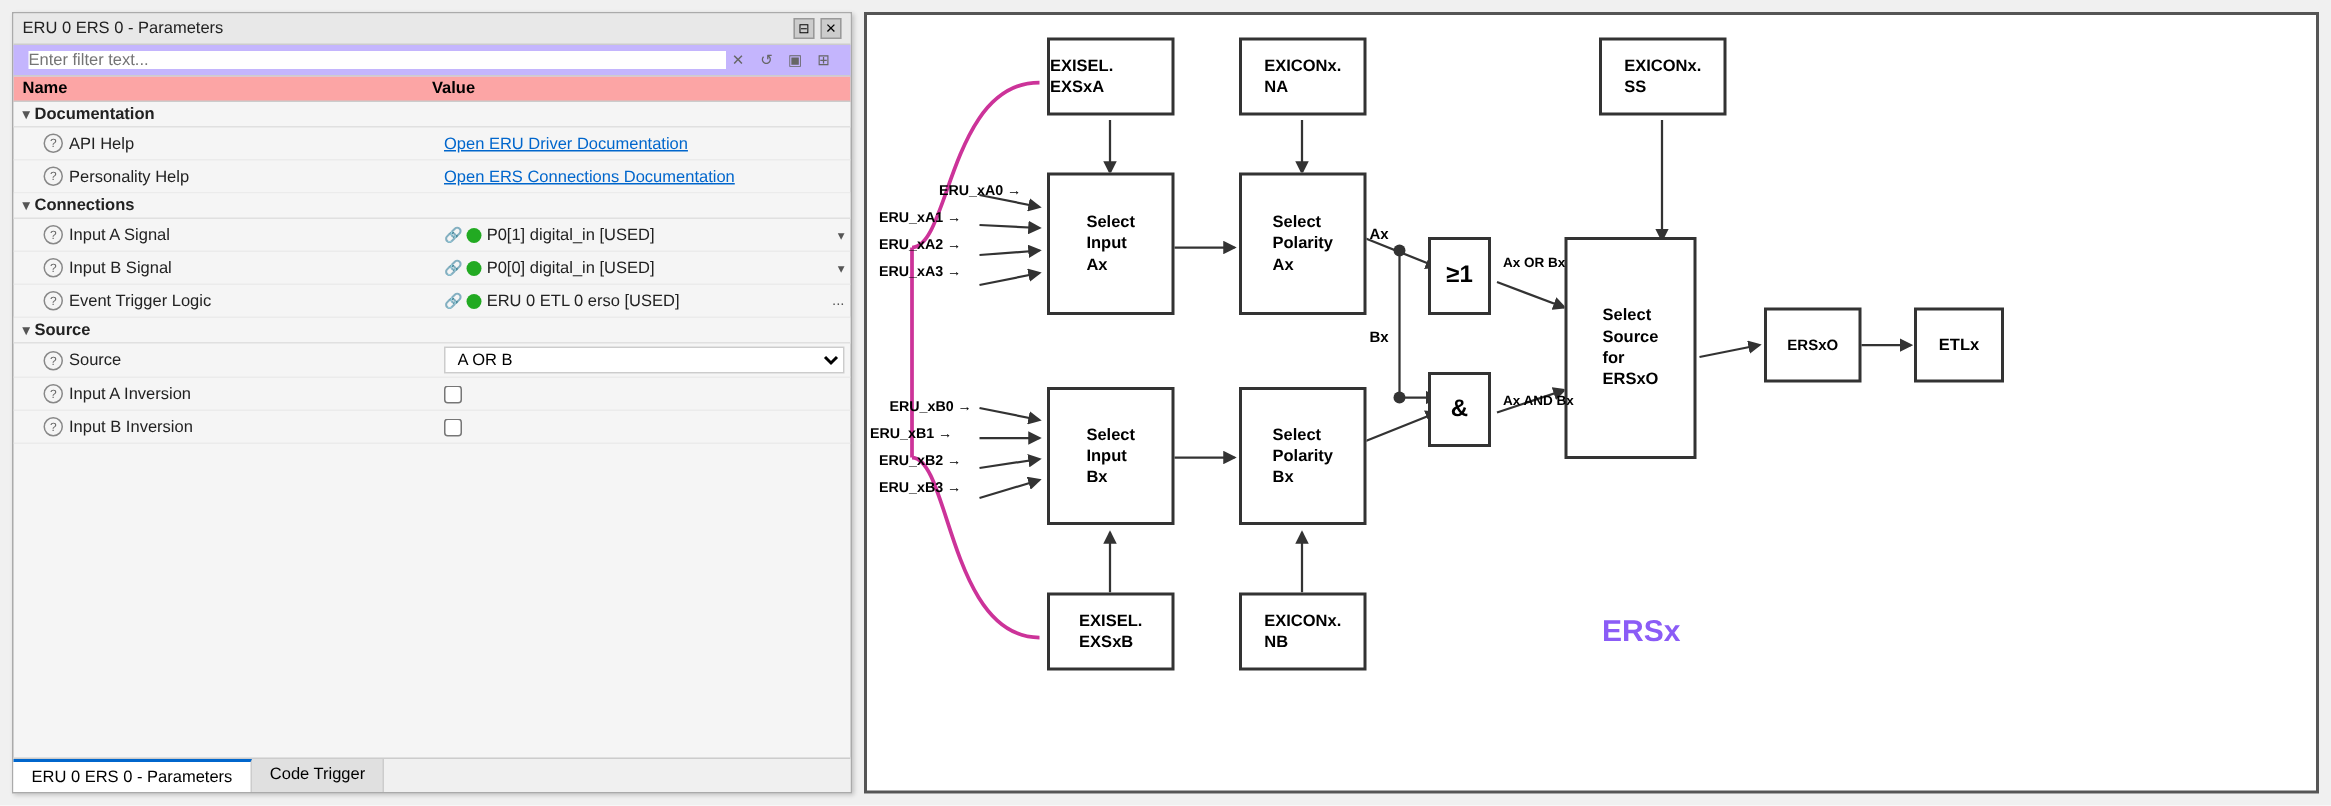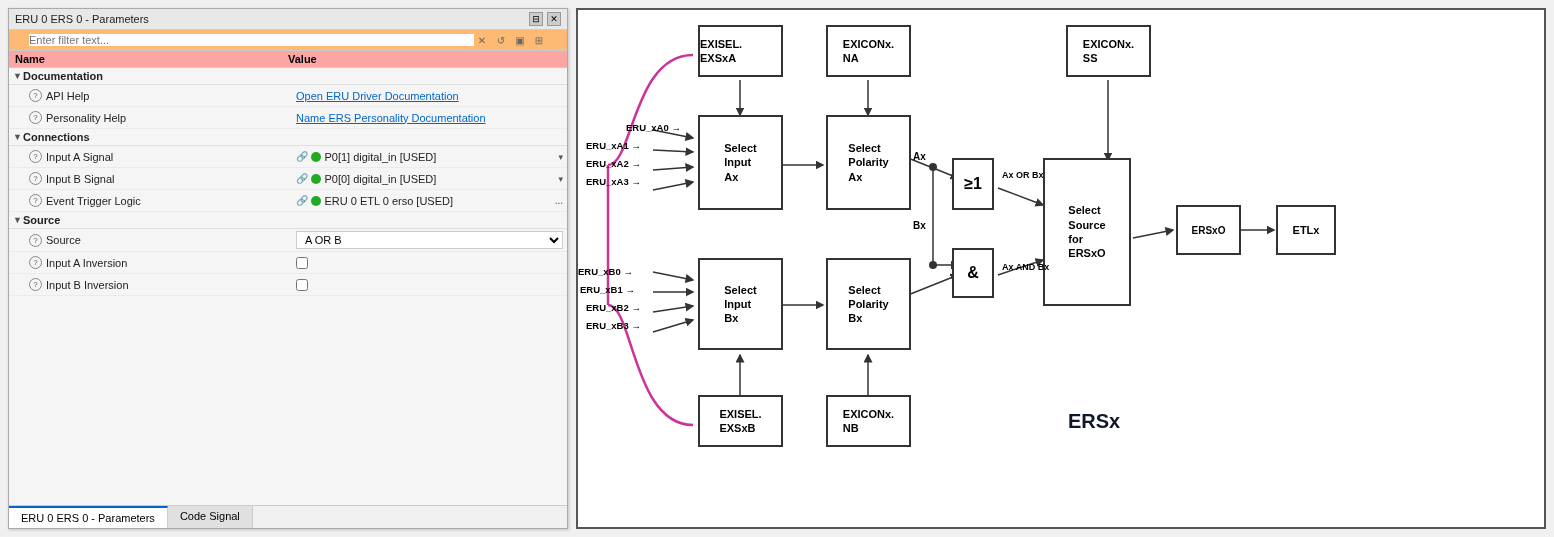--- a/index.html
+++ b/index.html
@@ -49,22 +49,22 @@
       display: flex;
       align-items: center;
       justify-content: center;
       font-size: 9px;
       cursor: pointer;
     }
     .search-bar {
       display: flex;
       align-items: center;
       border-bottom: 1px solid #ccc;
-      background: #fdba74;
-      padding: 2px 20px;
+      background: #c4b5fd;
+      padding: 2px 10px;
     }
     .search-input {
       flex: 1;
       border: none;
       outline: none;
       font-size: 11px;
       color: #999;
     }
     .search-icons {
       display: flex;
@@ -283,21 +283,21 @@
       <div class="param-value">
         <span class="link-value">Open ERU Driver Documentation</span>
       </div>
     </div>
     <div class="param-row">
       <div class="param-name">
         <div class="help-icon">?</div>
         <span>Personality Help</span>
       </div>
       <div class="param-value">
-        <span class="link-value">Name ERS Personality Documentation</span>
+        <span class="link-value">Open ERS Connections Documentation</span>
       </div>
     </div>
 
     <div class="section-row">
       <span class="section-arrow">▼</span>
       <span class="section-label">Connections</span>
     </div>
     <div class="param-row">
       <div class="param-name">
         <div class="help-icon">?</div>
@@ -367,21 +367,21 @@
         <span>Input B Inversion</span>
       </div>
       <div class="param-value">
         <input type="checkbox" class="checkbox-input" style="">
       </div>
     </div>
   </div>
 
   <div class="panel-tabs">
     <div class="panel-tab active">ERU 0 ERS 0 - Parameters</div>
-    <div class="panel-tab">Code Signal</div>
+    <div class="panel-tab">Code Trigger</div>
   </div>
 </div>
 
 <div class="diagram-panel">
   <div class="diagram-inner">
 
     <svg class="diagram-svg">
 
       <path d="M 30,155 C 55,155 55,45 115,45" fill="none" stroke="#cc3399" stroke-width="2.5"></path>
 
@@ -436,21 +436,21 @@
           <path d="M0,0 L0,6 L6,3 z" fill="#333"></path>
         </marker>
       </defs>
     </svg>
 
     <div style="position:absolute; left:8px; top:112px; font-size:9.5px; font-weight:bold;padding-left:40px;">ERU_xA0 →</div>
     <div style="position:absolute; left:8px; top:130px; font-size:9.5px; font-weight:bold;">ERU_xA1 →</div>
     <div style="position:absolute; left:8px; top:148px; font-size:9.5px; font-weight:bold;">ERU_xA2 →</div>
     <div style="position:absolute; left:8px; top:166px; font-size:9.5px; font-weight:bold;">ERU_xA3 →</div>
 
-    <div style="position:absolute; left:0; top:256px; font-size:9.5px; font-weight:bold;">ERU_xB0 →</div>
+    <div style="position:absolute; left:15px; top:256px; font-size:9.5px; font-weight:bold;">ERU_xB0 →</div>
     <div style="position:absolute; left:2px; top:274px; font-size:9.5px; font-weight:bold;">ERU_xB1 →</div>
     <div style="position:absolute; left:8px; top:292px; font-size:9.5px; font-weight:bold;">ERU_xB2 →</div>
     <div style="position:absolute; left:8px; top:310px; font-size:9.5px; font-weight:bold;">ERU_xB3 →</div>
 
     <div class="block" style="left:120px; top:15px; width:85px; height:52px;">
       <span>EXISEL.
 EXSxA</span>
     </div>
 
     <div class="block" style="left:248px; top:15px; width:85px; height:52px;">
@@ -503,16 +503,16 @@
 
     <div class="block" style="left:698px; top:195px; width:60px; height:50px;">
       <span>ETLx</span>
     </div>
 
     <div style="position:absolute; left:335px; top:141px; font-size:10px; font-weight:bold;">Ax</div>
     <div style="position:absolute; left:335px; top:210px; font-size:10px; font-weight:bold;">Bx</div>
     <div style="position:absolute; left:424px; top:160px; font-size:9px; font-weight:bold;">Ax OR Bx</div>
     <div style="position:absolute; left:424px; top:252px; font-size:9px; font-weight:bold;text-align:right;">Ax AND Bx</div>
 
-    <div style="position:absolute; left:490px; top:400px; font-size:20px; font-weight:bold; color:#0f172a;">ERSx</div>
+    <div style="position:absolute; left:490px; top:400px; font-size:20px; font-weight:bold; color:#8b5cf6;">ERSx</div>
 
   </div>
 </div>
 
 </body></html>

